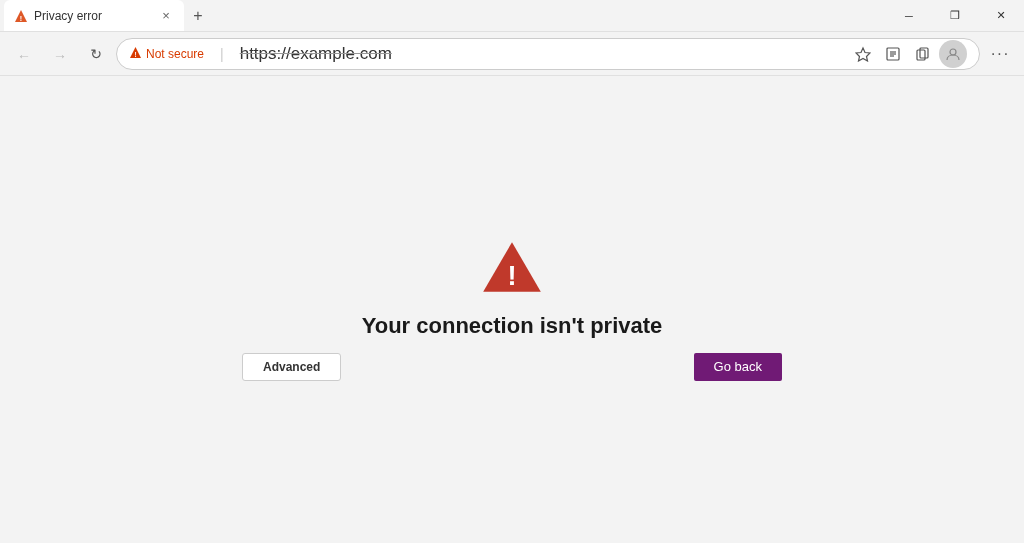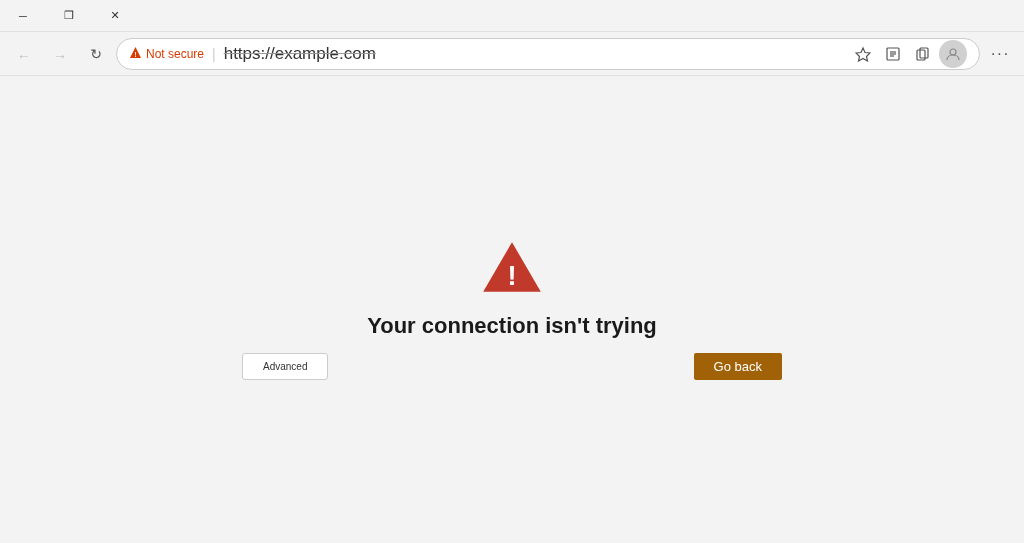--- a/index.html
+++ b/index.html
@@ -104,21 +104,21 @@
     .nav-btn.disabled { color: #bbb; cursor: default; }
     .address-bar {
       flex: 1;
       height: 32px;
       background: #fff;
       border: 1px solid #ccc;
       border-radius: 16px;
       display: flex;
       align-items: center;
       padding: 0 12px;
-      gap: 8px;
+      gap: 16px;
       font-size: 13px;
     }
     .not-secure {
       display: flex;
       align-items: center;
       gap: 4px;
       color: #d83b01;
       font-size: 12px;
       font-weight: 500;
       white-space: nowrap;
@@ -210,28 +210,29 @@
     .button-row {
       display: flex;
       justify-content: space-between;
       width: 100%;
     }
     .btn-advanced {
       padding: 6px 20px;
       border: 1px solid #ccc;
       background: #fff;
       border-radius: 3px;
-      font-size: 10px;
+      font-size: 12px;
       color: #333;
       cursor: pointer;
+      font-weight: bold;
     }
     .btn-goback {
       padding: 6px 20px;
       border: none;
-      background: #a16207;
+      background: #701a75;
       border-radius: 2px;
       font-size: 13px;
       color: #fff;
       cursor: pointer;
     }
 
     
     .avatar-circle {
       width: 28px;
       height: 28px;
@@ -241,20 +242,33 @@
       align-items: center;
       justify-content: center;
       color: #888;
       font-size: 14px;
     }
   </style>
 </head>
 <body>
 
 <div class="titlebar">
+  <div class="tab-bar">
+    <div class="tab">
+      <span class="tab-icon">
+        <svg width="14" height="14" viewBox="0 0 14 14">
+          <polygon points="7,1 13,13 1,13" fill="#d83b01" opacity="0.85"></polygon>
+          <text x="7" y="11.5" text-anchor="middle" font-size="7" font-weight="bold" fill="white">!</text>
+        </svg>
+      </span>
+      <span>Privacy error</span>
+      <span class="tab-close">×</span>
+    </div>
+    <div class="new-tab-btn">+</div>
+  </div>
   <div class="window-controls">
     <div class="win-btn">─</div>
     <div class="win-btn">❒</div>
     <div class="win-btn close">✕</div>
   </div>
 </div>
 
 <div class="navbar">
   <div class="nav-btn disabled">
     <span>←</span>
@@ -309,21 +323,21 @@
 </div>
 
 <div class="page-content">
   <div class="error-container">
 
     <svg class="warning-triangle" viewBox="0 0 80 70">
       <polygon points="40,4 76,66 4,66" fill="#c0392b"></polygon>
       <text x="40" y="57" text-anchor="middle" font-size="34" font-weight="bold" fill="white">!</text>
     </svg>
 
-    <h1 class="error-title">Your connection isn't trying</h1>
+    <h1 class="error-title">Your connection isn't private</h1>
 
 
 
     <div class="button-row">
       <button class="btn-advanced">Advanced</button>
       <button class="btn-goback">Go back</button>
     </div>
   </div>
 </div>
 

